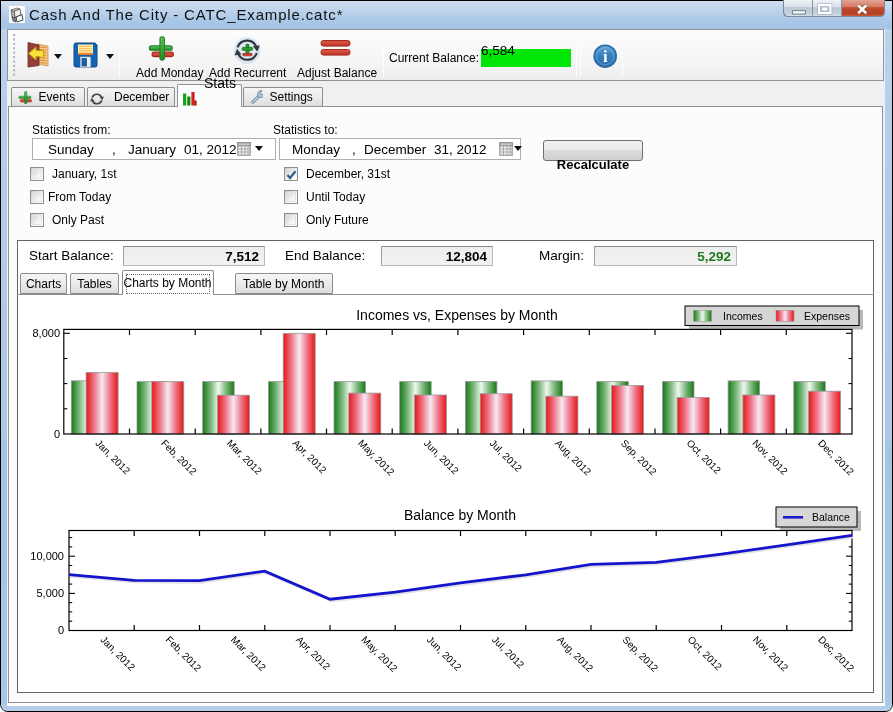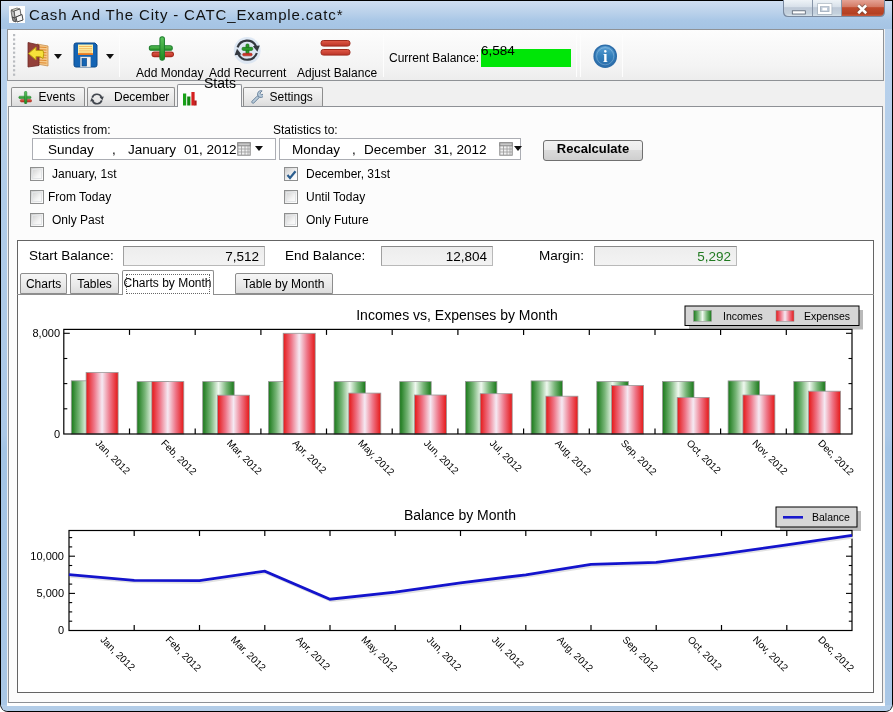--- a/index.html
+++ b/index.html
@@ -4,21 +4,21 @@
 html,body { width:893px; height:712px; overflow:hidden; font-family:"Liberation Sans",sans-serif; }
 #win { position:absolute; left:0; top:0; width:893px; height:712px; background:#000; border-radius:0 0 8px 8px; }
 .abs { position:absolute; }
 .lbl { position:absolute; font-size:12px; color:#000; white-space:nowrap; }
 .cb { position:absolute; width:14px; height:14px; border:1px solid #8e8f8f; background:linear-gradient(135deg,#cbcbcb 0%,#f4f4f4 60%,#ffffff 100%); }
 .cb i { position:absolute; left:1px; top:1px; right:1px; bottom:1px; border:1px solid #e2e4e6; }
 .tab { position:absolute; border:1px solid #8d8d8d; border-bottom:none; border-radius:2px 2px 0 0; background:linear-gradient(#f6f6f6,#e9e9e9 60%,#dcdcdc); }
 .stab { position:absolute; border:1px solid #8d8d8d; border-radius:2px 2px 0 0; background:linear-gradient(#f6f6f6,#e9e9e9 60%,#dcdcdc); font-size:12px; text-align:center; color:#000; }
 .sep { position:absolute; width:1px; background:#c8c8c8; border-right:1px solid #fdfdfd; }
 .sunk { position:absolute; background:linear-gradient(#ededed,#f3f3f3); border:1px solid #b9b9b9; border-top-color:#898989; border-left-color:#a0a0a0; font-size:13.5px; text-align:right; }
-.sunk span { position:absolute; right:5px; top:2px; }
+.sunk span { position:absolute; right:5px; top:2px;font-weight:bold; }
 </style></head>
 <body>
 <div id="win">
 
   <div class="abs" style="left:1px;top:1px;width:891px;height:28px;background:linear-gradient(#cfdef1,#b8d0ea 45%,#a9c7e6 70%,#a5c4e4)"></div>
 
   <svg class="abs" style="left:9px;top:6px" width="16" height="17" viewBox="0 0 16 17">
     <rect x="0" y="0" width="16" height="17" fill="#fdfdfd"></rect>
     <path d="M 2 4 L 8 2 L 11 3 L 5 5.5 Z" fill="#d8d8c8" stroke="#555" stroke-width="0.7"></path>
     <path d="M 5 5 L 11 3 L 12 9 L 6 11.5 Z" fill="#eee" stroke="#444" stroke-width="0.8"></path>
@@ -565,21 +565,21 @@
         <line x1="1" y1="10" x2="13" y2="10"></line>
       <line x1="4.5" y1="4" x2="4.5" y2="13"></line>
         <line x1="8" y1="4" x2="8" y2="13"></line>
         <line x1="11" y1="4" x2="11" y2="13"></line>
     </g>
   </svg>
   <svg class="abs" style="left:514px;top:146px" width="9" height="6">
       <path d="M 0 0 L 8 0 L 4 5 Z" fill="#111"></path>
     </svg>
 
-  <div class="abs" style="left:543px;top:140px;width:100px;height:21px;border:1px solid #707070;border-radius:3px;background:linear-gradient(#f2f2f2,#ebebeb 45%,#dbdbdb 50%,#cfcfcf);text-align:center;font-size:13px;font-weight:bold;padding-top:0">Recalculate</div>
+  <div class="abs" style="left:543px;top:140px;width:100px;height:21px;border:1px solid #707070;border-radius:3px;background:linear-gradient(#f2f2f2,#ebebeb 45%,#dbdbdb 50%,#cfcfcf);text-align:center;font-size:13px;font-weight:bold;padding-top:16px">Recalculate</div>
 
   <div class="cb" style="left:30px;top:167px">
       <i></i>
     </div>
     <div class="lbl" style="left:52px;top:167px">January, 1st</div>
   <div class="cb" style="left:30px;top:190px">
       <i></i>
     </div>
     <div class="lbl" style="left:48px;top:190px">From Today</div>
   <div class="cb" style="left:30px;top:213px">

